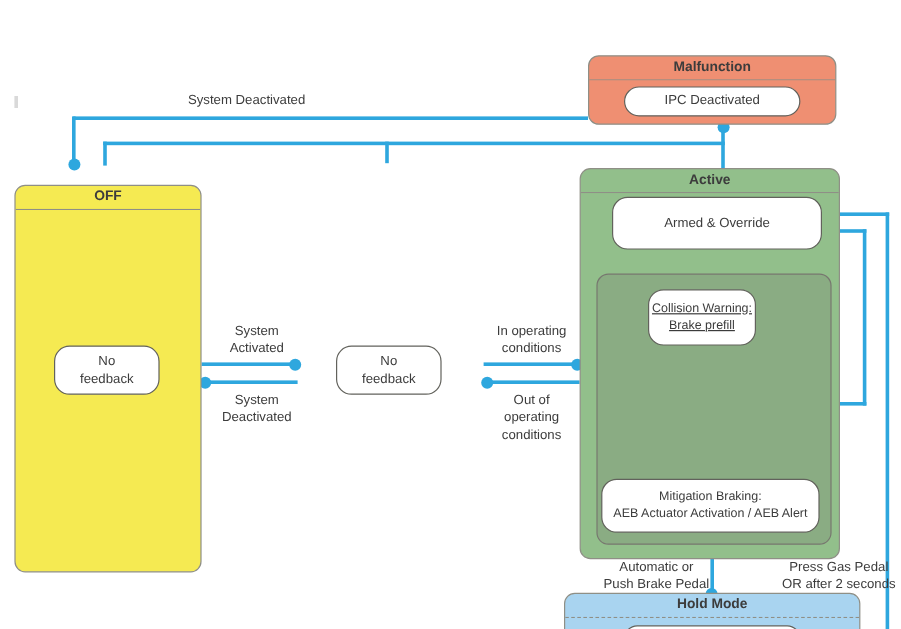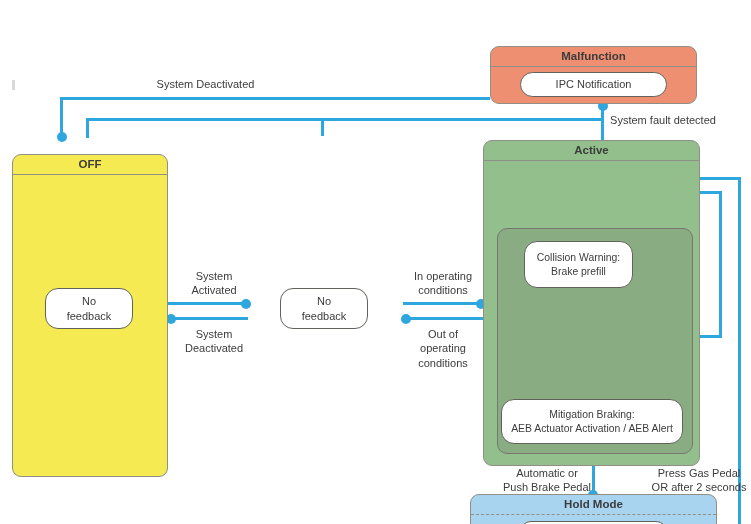--- a/index.html
+++ b/index.html
@@ -83,47 +83,47 @@
   <div class="hline" style="left:518px;top:226px;width:24px;"></div>
   <div class="dot" style="left:535px;top:223px;"></div>
   <div class="dot" style="left:514px;top:357px;"></div>
 
   <div class="vline" style="left:592px;top:408px;height:53px;"></div>
   <div class="dot" style="left:588px;top:454px;"></div>
 
   <div class="state" style="left: 490px; top: 10px; width: 207px; height: 58px; background-color: rgb(239, 143, 114);">
     <div class="state-title">Malfunction</div>
   </div>
-  <div class="wbox pill" style="left:520px;top:36px;width:147px;height:25px;">IPC Notification</div>
+  <div class="wbox pill" style="left:520px;top:36px;width:147px;height:25px;">IPC Deactivated</div>
 
   <div class="state" style="left: 12px; top: 118px; width: 156px; height: 323px; background-color: rgb(245, 234, 82);">
     <div class="state-title">OFF</div>
   </div>
   <div class="wbox" style="left:45px;top:252px;width:88px;height:41px;">No
 feedback</div>
 
   <div class="wbox" style="left:280px;top:252px;width:88px;height:41px;">No
 feedback</div>
 
   <div class="state" style="left: 483px; top: 104px; width: 217px; height: 326px; background-color: rgb(146, 191, 139);">
     <div class="state-title">Active</div>
   </div>
   <div class="inner-region" style="left: 497px; top: 192px; width: 196px; height: 226px; background-color: rgb(138, 172, 131);"></div>
-  <div class="wbox small" style="left:524px;top:205px;width:109px;height:47px;">Collision Warning:
+  <div class="wbox" style="left:510px;top:128px;width:175px;height:44px;">Armed &amp; Override</div>
+  <div class="wbox small" style="left:540px;top:205px;width:90px;height:47px;text-decoration:underline;">Collision Warning:
 Brake prefill</div>
   <div class="wbox small" style="left:501px;top:363px;width:182px;height:45px;">Mitigation Braking:
 AEB Actuator Activation / AEB Alert</div>
 
   <div class="state" style="left: 470px; top: 458px; width: 247px; height: 48px; background-color: rgb(169, 212, 240);">
     <div class="state-title dashed">Hold Mode</div>
   </div>
   <div class="wbox pill" style="left:520px;top:485px;width:147px;height:22px;">Braking &amp; Hold</div>
 
   <div class="lbl" style="left:148px;top:41px;width:115px;">System Deactivated</div>
-  <div class="lbl" style="left:607px;top:77px;width:112px;">System fault detected</div>
   <div class="lbl" style="left:178px;top:233px;width:72px;">System
 Activated</div>
   <div class="lbl" style="left:170px;top:291px;width:88px;">System
 Deactivated</div>
   <div class="lbl" style="left:404px;top:233px;width:78px;">In operating
 conditions</div>
   <div class="lbl" style="left:410px;top:291px;width:66px;">Out of
 operating
 conditions</div>
   <div class="lbl" style="left:492px;top:430px;width:110px;">Automatic or

